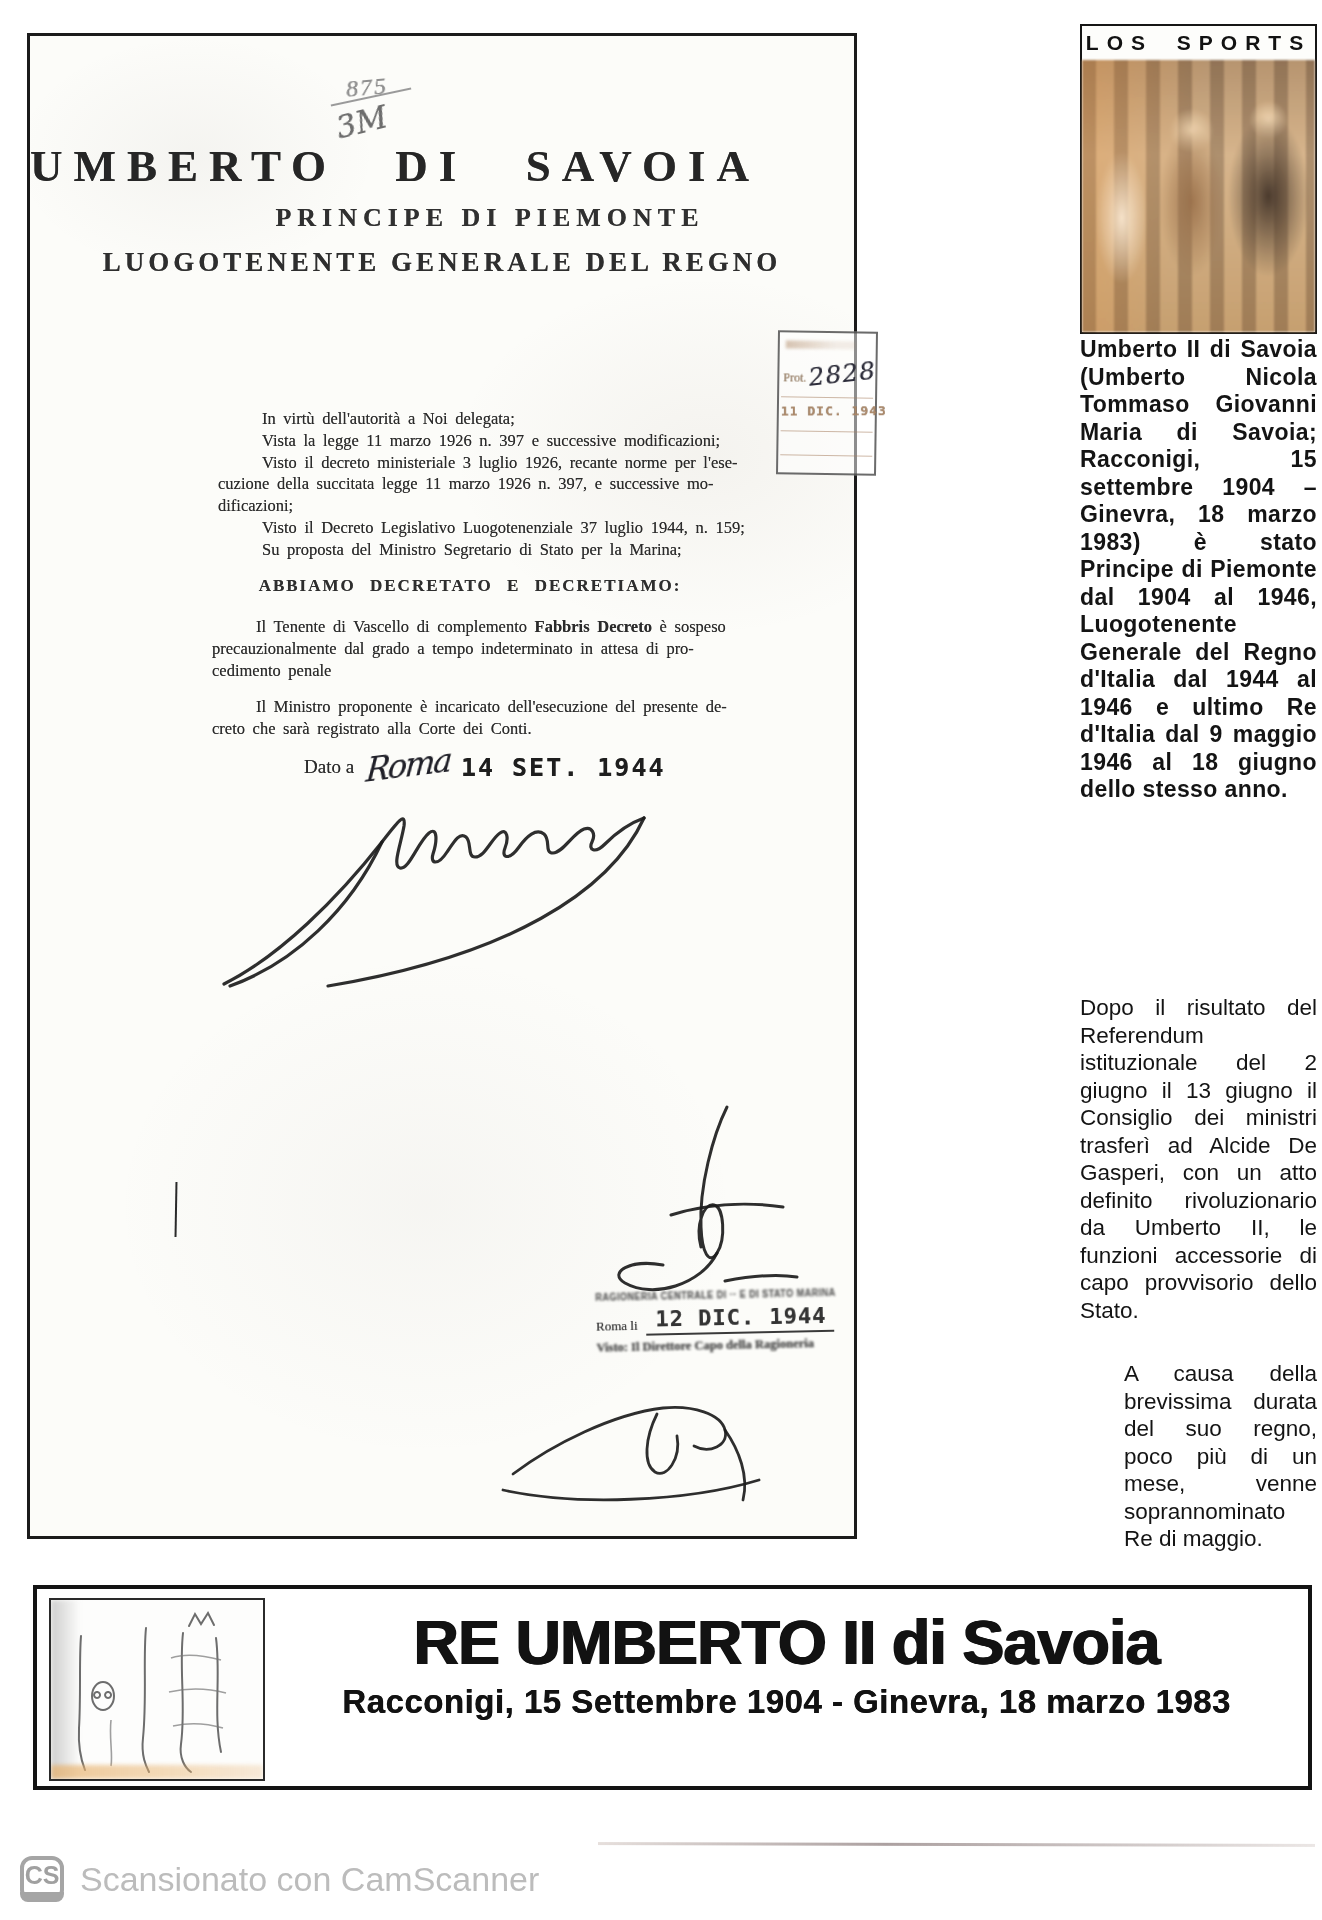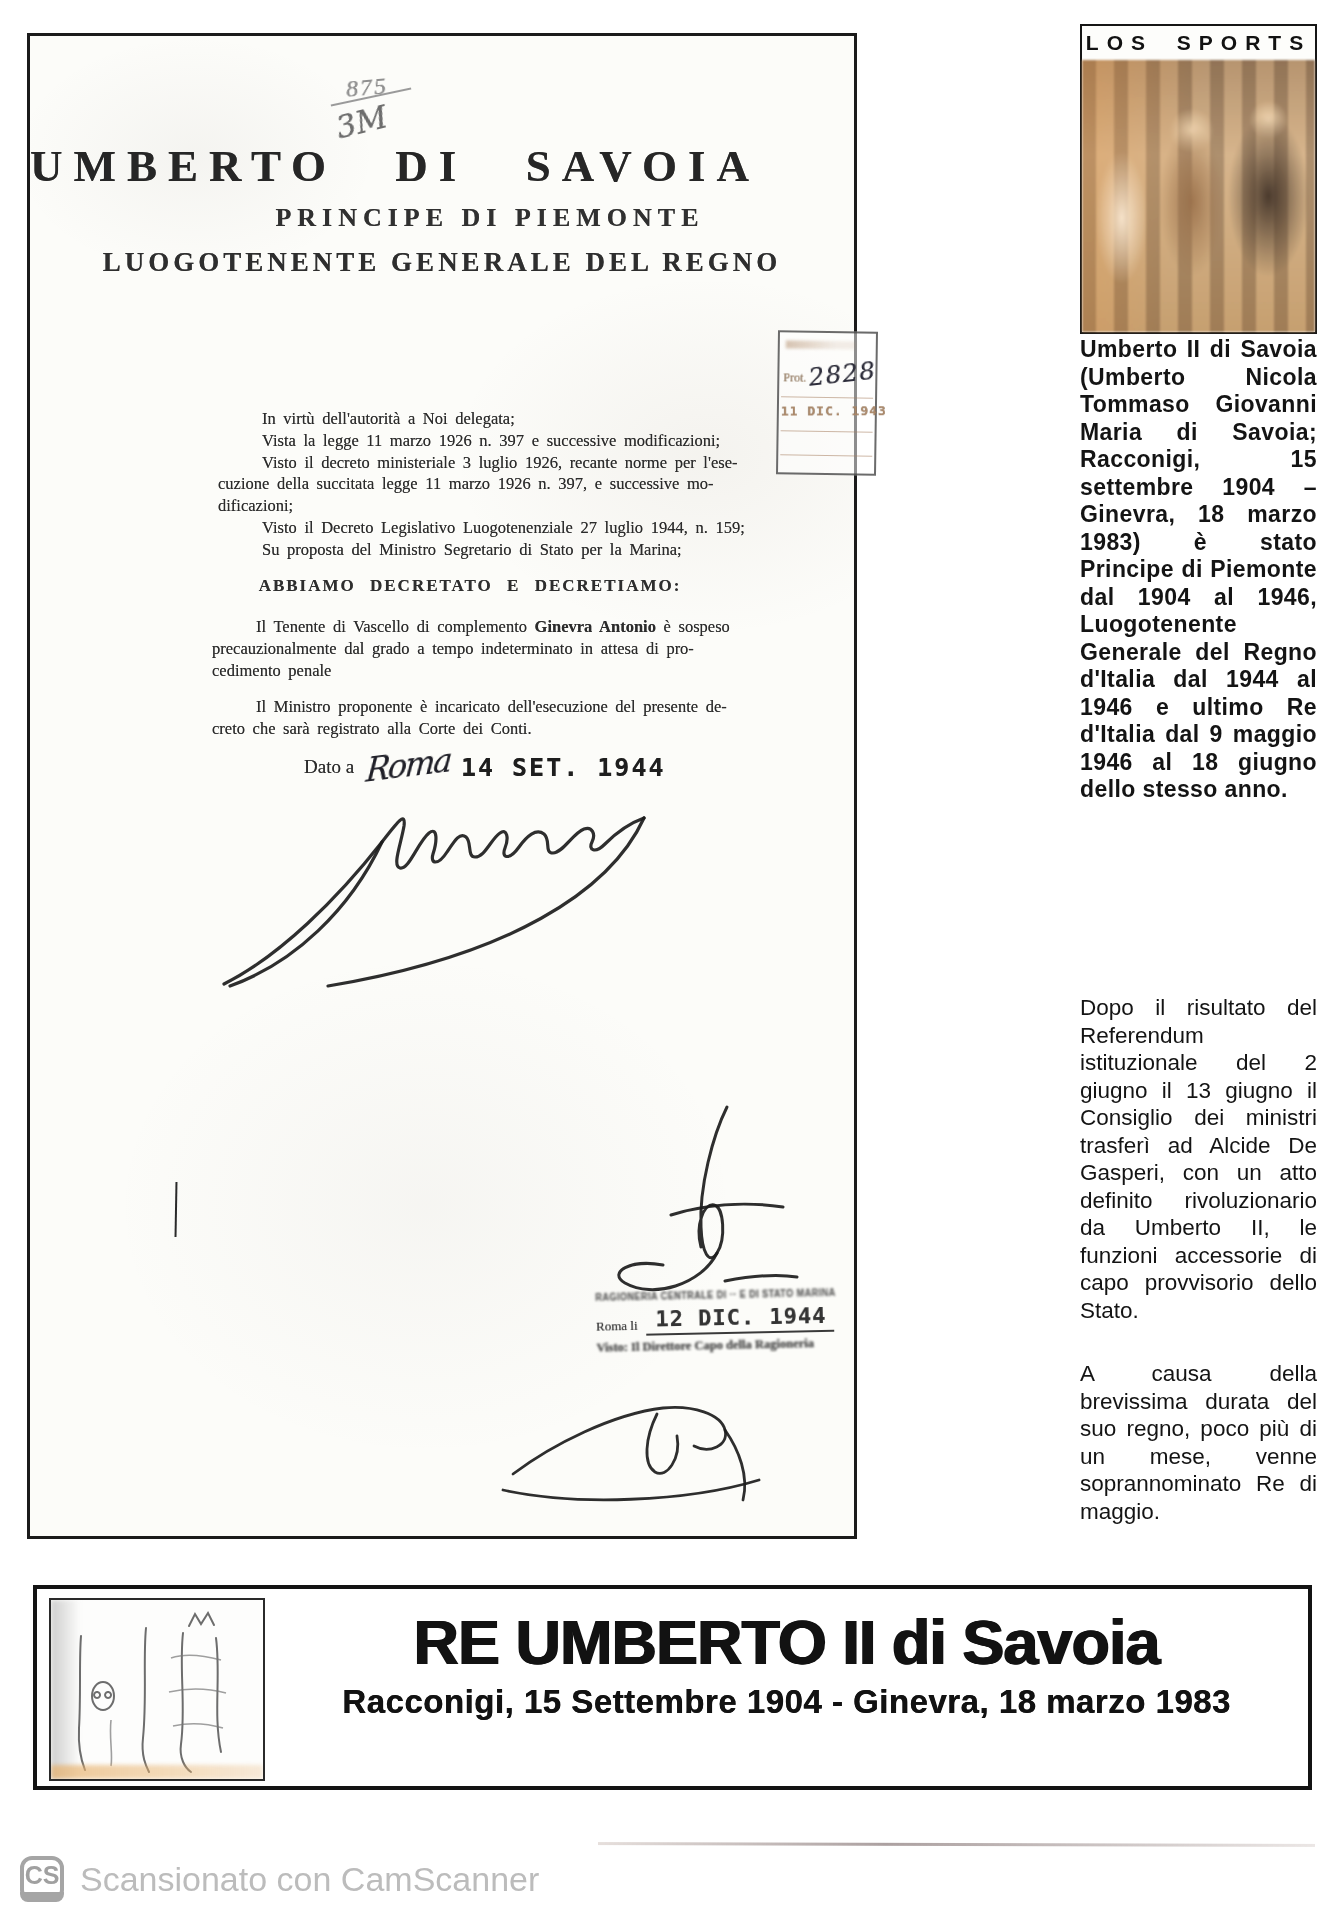--- a/index.html
+++ b/index.html
@@ -98,21 +98,21 @@
            radial-gradient(ellipse 26px 26px at 80% 22%, rgba(240,215,180,0.85), rgba(240,215,180,0) 75%),
            repeating-linear-gradient(90deg, rgba(95,74,58,0.35) 0 14px, rgba(205,175,140,0.25) 14px 32px),
            linear-gradient(to bottom, #ab8a67 0%, #d5b48c 35%, #cba87c 65%, #c09868 100%);}
   .photo-tint{position:absolute;inset:0;background:linear-gradient(100deg, rgba(231,148,66,0.30), rgba(231,148,66,0) 45%);}
 
   .bio{position:absolute;left:1080px;top:336px;width:237px;font-family:"Liberation Sans",sans-serif;
        color:#141414;text-align:justify;}
   .bio p{margin:0;}
   .bio .p1{font-weight:bold;font-size:23px;line-height:27.5px;letter-spacing:0.4px;min-height:622px;margin-bottom:36px;}
   .bio .p2{font-size:22.5px;line-height:27.5px;min-height:322px;margin-bottom:36px;}
-  .bio .p3{font-size:22.5px;line-height:27.5px;}
+  .bio .p3{font-size:22.5px;line-height:27.5px;margin-left:44px;}
 
   
   .banner{position:absolute;left:33px;top:1585px;width:1279px;height:205px;
           border:4px solid #131313;background:#fff;box-sizing:border-box;}
   .banner-img{position:absolute;left:12px;top:9px;width:212px;height:179px;
               border:2px solid #2a2a2a;background:#fdfdfc;overflow:hidden;}
   .banner-img svg{position:absolute;inset:0;}
   .banner-smudge{position:absolute;left:0;right:0;bottom:0;height:14px;
                  background:linear-gradient(to right, rgba(231,176,106,0.7), rgba(231,176,106,0.25));
                  filter:blur(2px);}
@@ -163,29 +163,29 @@
       <div class="prot-rule p2"></div>
       <div class="prot-rule p3"></div>
     </div>
 
     <div class="preamble">
       <div class="bline ind">In virtù dell'autorità a Noi delegata;</div>
       <div class="bline ind">Vista la legge 11 marzo 1926 n. 397 e successive modificazioni;</div>
       <div class="bline ind">Visto il decreto ministeriale 3 luglio 1926, recante norme per l'ese-</div>
       <div class="bline">cuzione della succitata legge 11 marzo 1926 n. 397, e successive mo-</div>
       <div class="bline">dificazioni;</div>
-      <div class="bline ind">Visto il Decreto Legislativo Luogotenenziale 27 luglio 1944, n. 159;</div>
+      <div class="bline ind">Visto il Decreto Legislativo Luogotenenziale 37 luglio 1944, n. 159;</div>
       <div class="bline ind">Su proposta del Ministro Segretario di Stato per la Marina;</div>
     </div>
 
     <div class="formula">ABBIAMO DECRETATO E DECRETIAMO:</div>
 
     <div class="article">
       <div class="bline ind">
-        <span>Il Tenente di Vascello di complemento </span><b>Ginevra Antonio</b><span> è sospeso</span>
+        <span>Il Tenente di Vascello di complemento </span><b>Fabbris Decreto</b><span> è sospeso</span>
       </div>
       <div class="bline">precauzionalmente dal grado a tempo indeterminato in attesa di pro-</div>
       <div class="bline">cedimento penale</div>
     </div>
 
     <div class="execution">
       <div class="bline ind">Il Ministro proponente è incaricato dell'esecuzione del presente de-</div>
       <div class="bline">creto che sarà registrato alla Corte dei Conti.</div>
     </div>
 

